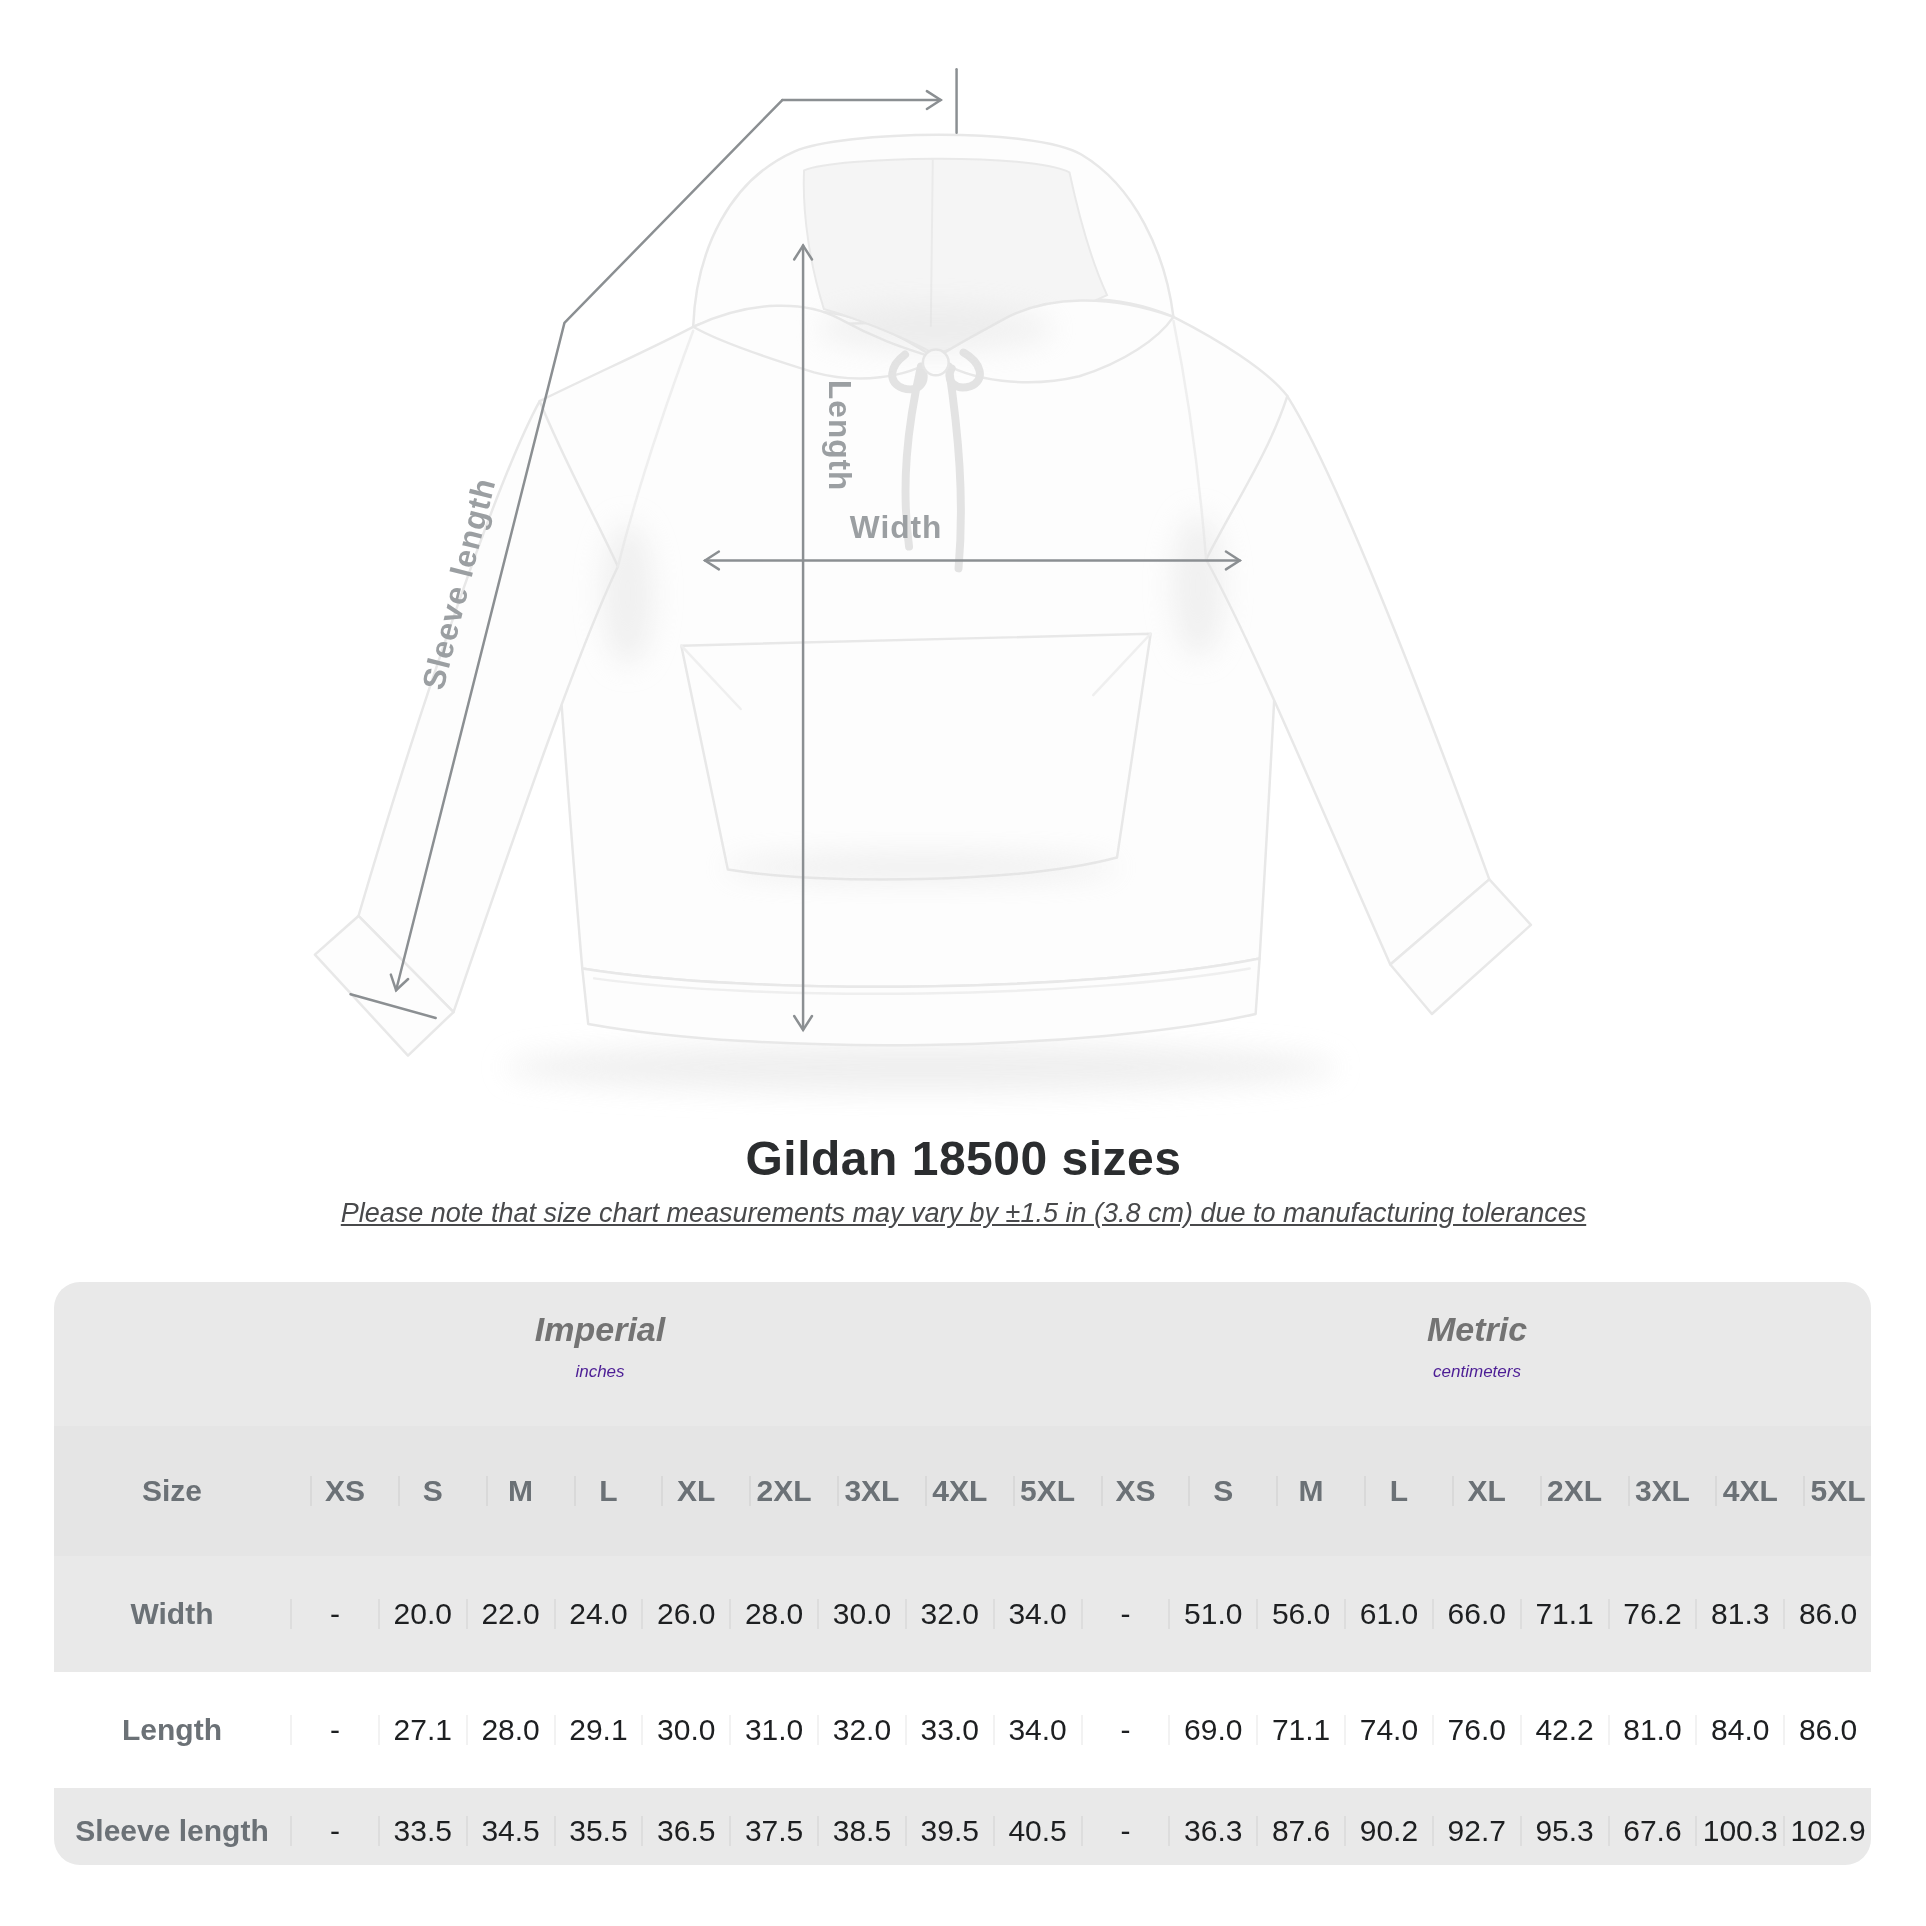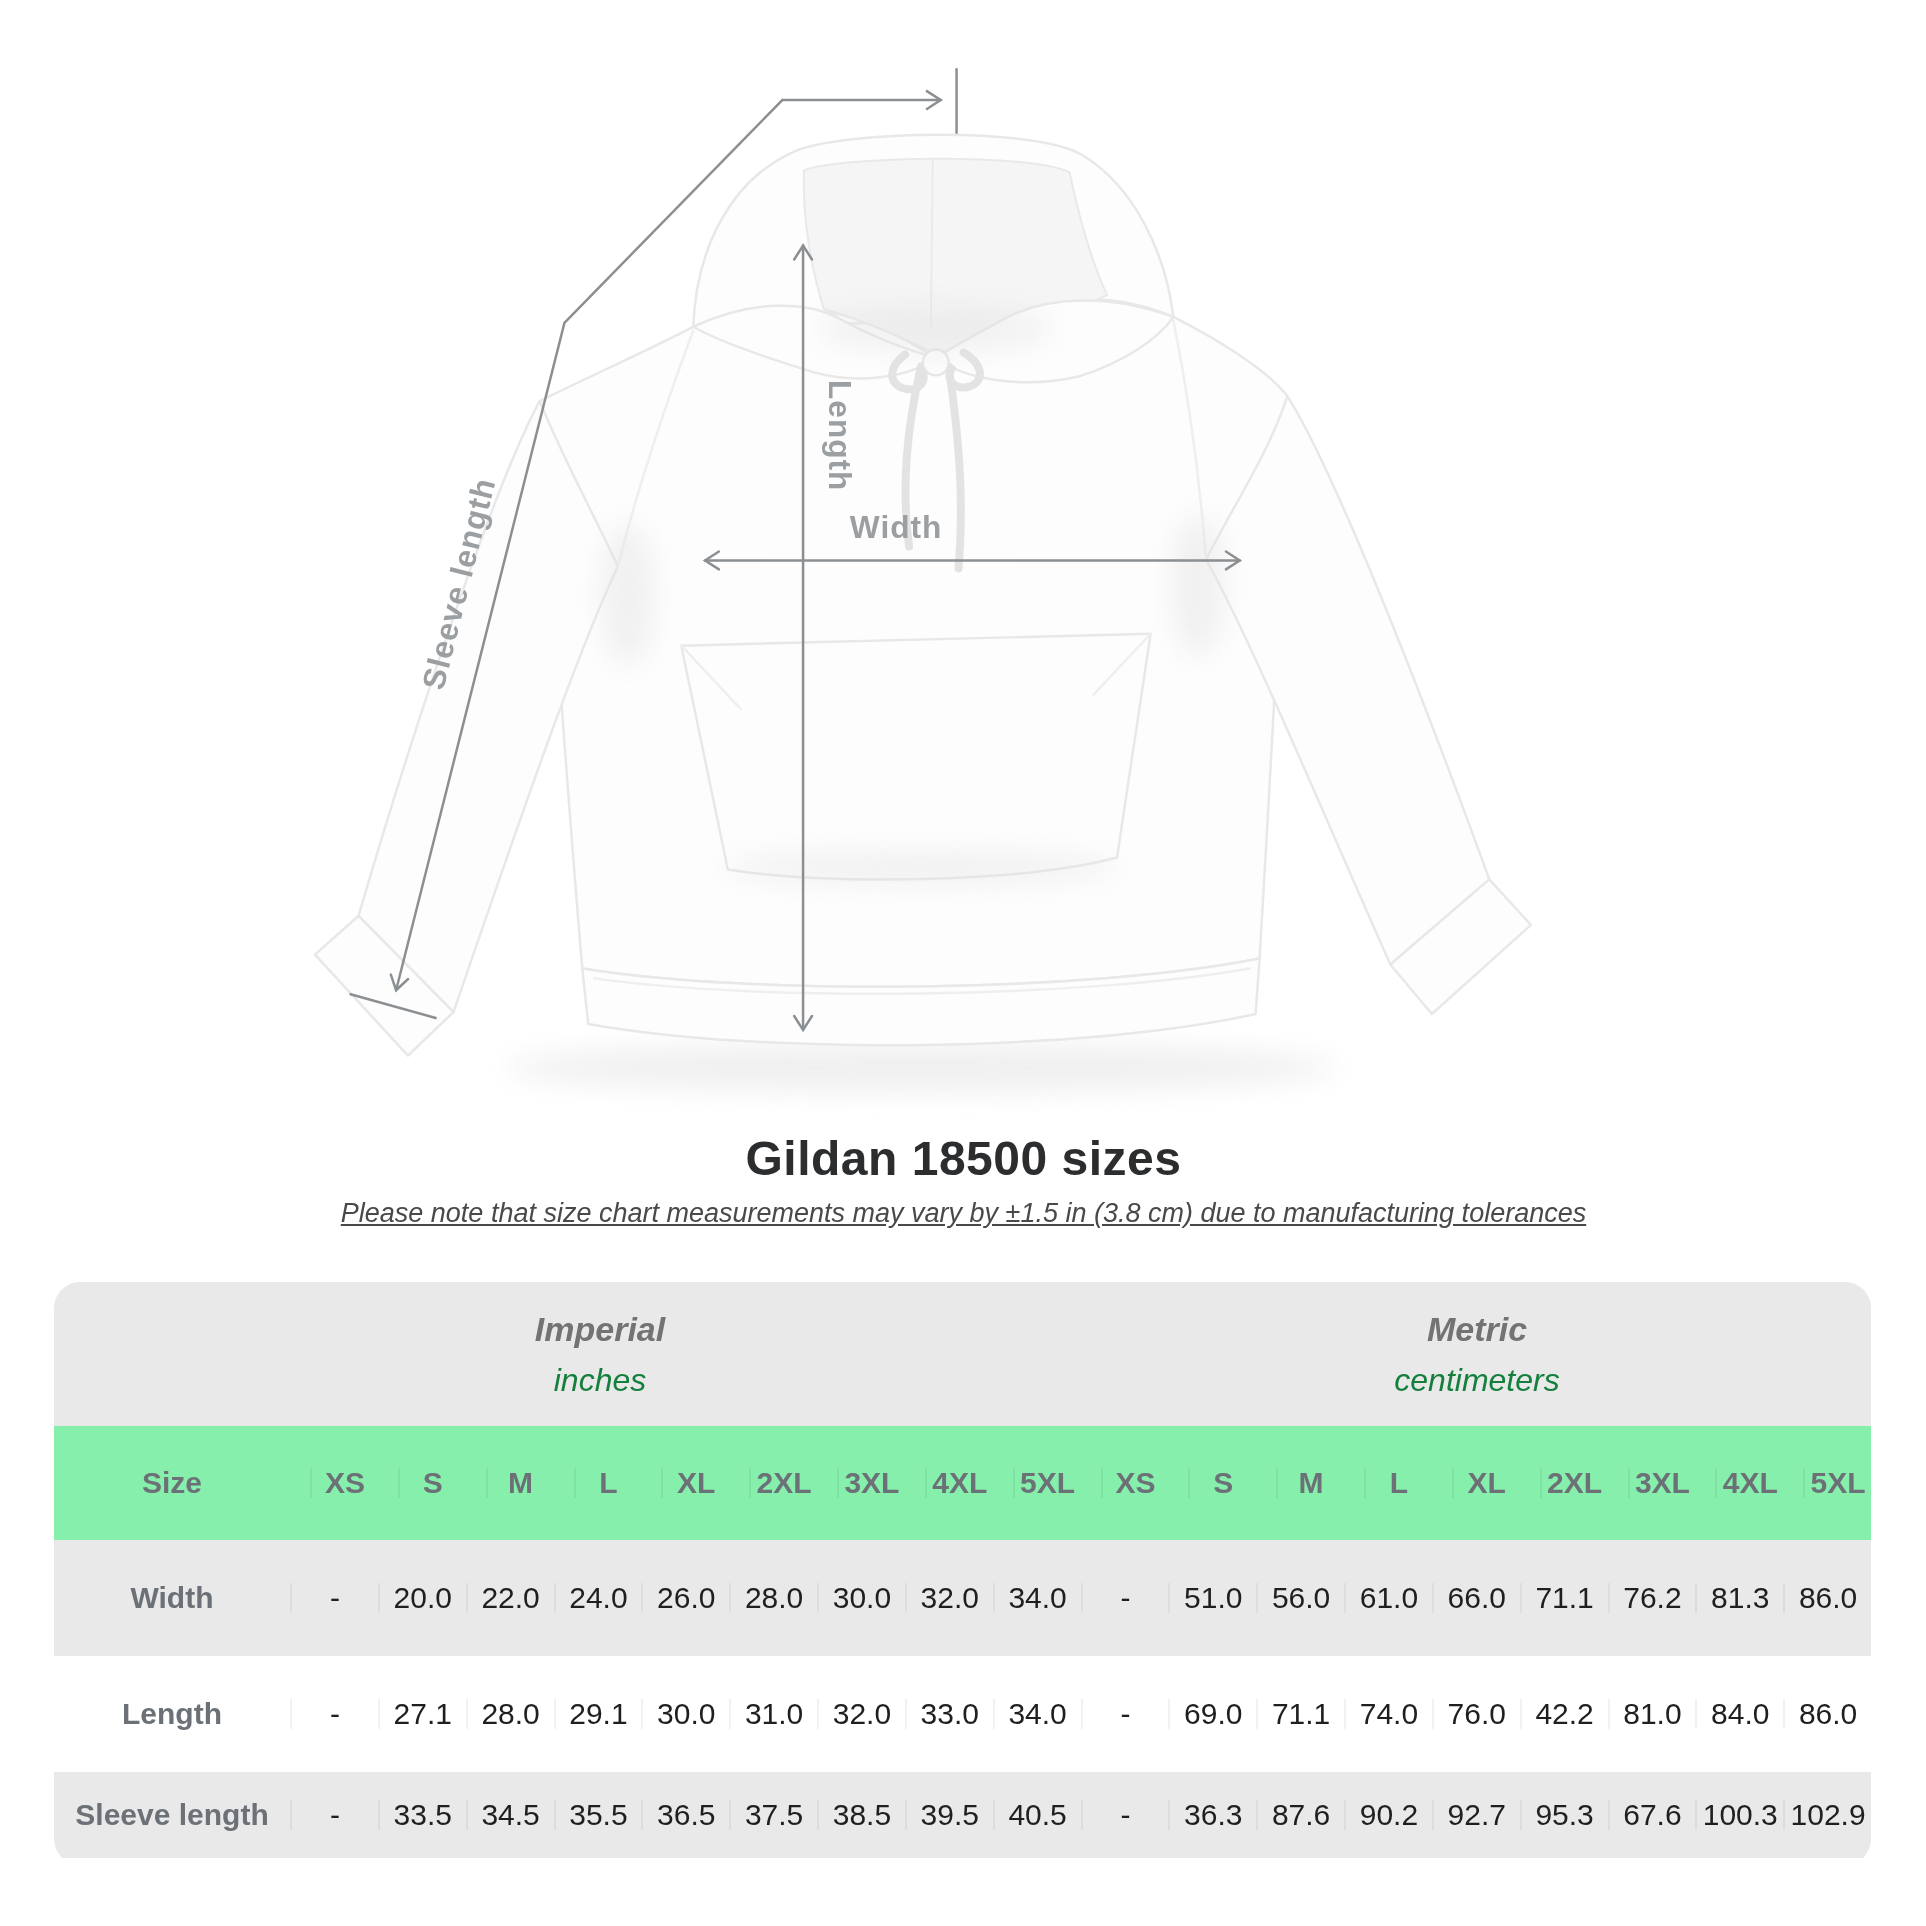--- a/index.html
+++ b/index.html
@@ -19,23 +19,23 @@
          font-size:48px;font-weight:700;color:#2b2d2f;letter-spacing:0.5px;}
   .note{position:absolute;left:0;top:1198px;width:100%;text-align:center;
         font-size:27px;font-style:italic;color:#48494b;text-decoration:underline;}
 
   
   .size-table{position:absolute;left:54px;top:1282px;width:1817px;height:583px;
               border-radius:26px;overflow:hidden;background:#ffffff;}
   .unit-band{position:relative;height:144px;background:#e9e9e9;}
   .unit-group{position:absolute;top:0;transform:translateX(-50%);text-align:center;white-space:nowrap;}
   .unit-name{margin-top:28px;font-size:34px;font-weight:700;font-style:italic;color:#737373;}
-  .unit-sub{margin-top:13px;font-size:32px;font-style:italic;color:#15803d;}
+  .unit-sub{margin-top:13px;font-size:17px;font-style:italic;color:#4c1d95;}
   .trow{display:grid;grid-template-columns:236px repeat(18,1fr);align-items:center;}
-  .trow.head{height:114px;background:#86efac;gap:20px;}
+  .trow.head{height:130px;background:#e5e5e5;gap:20px;}
   .trow.r117{height:116px;}
   .trow.r87{height:86px;}
   .trow.stripe{background:#e9e9e9;}
   .cell{text-align:center;font-size:30px;color:#1d1f21;line-height:1;
         border-left:2px solid rgba(0,0,0,.05);}
   .cell.first{border-left:none;}
   .cell.head,.cell.rlabel{font-weight:700;color:#6b7176;}
 </style>
 </head>
 <body>

